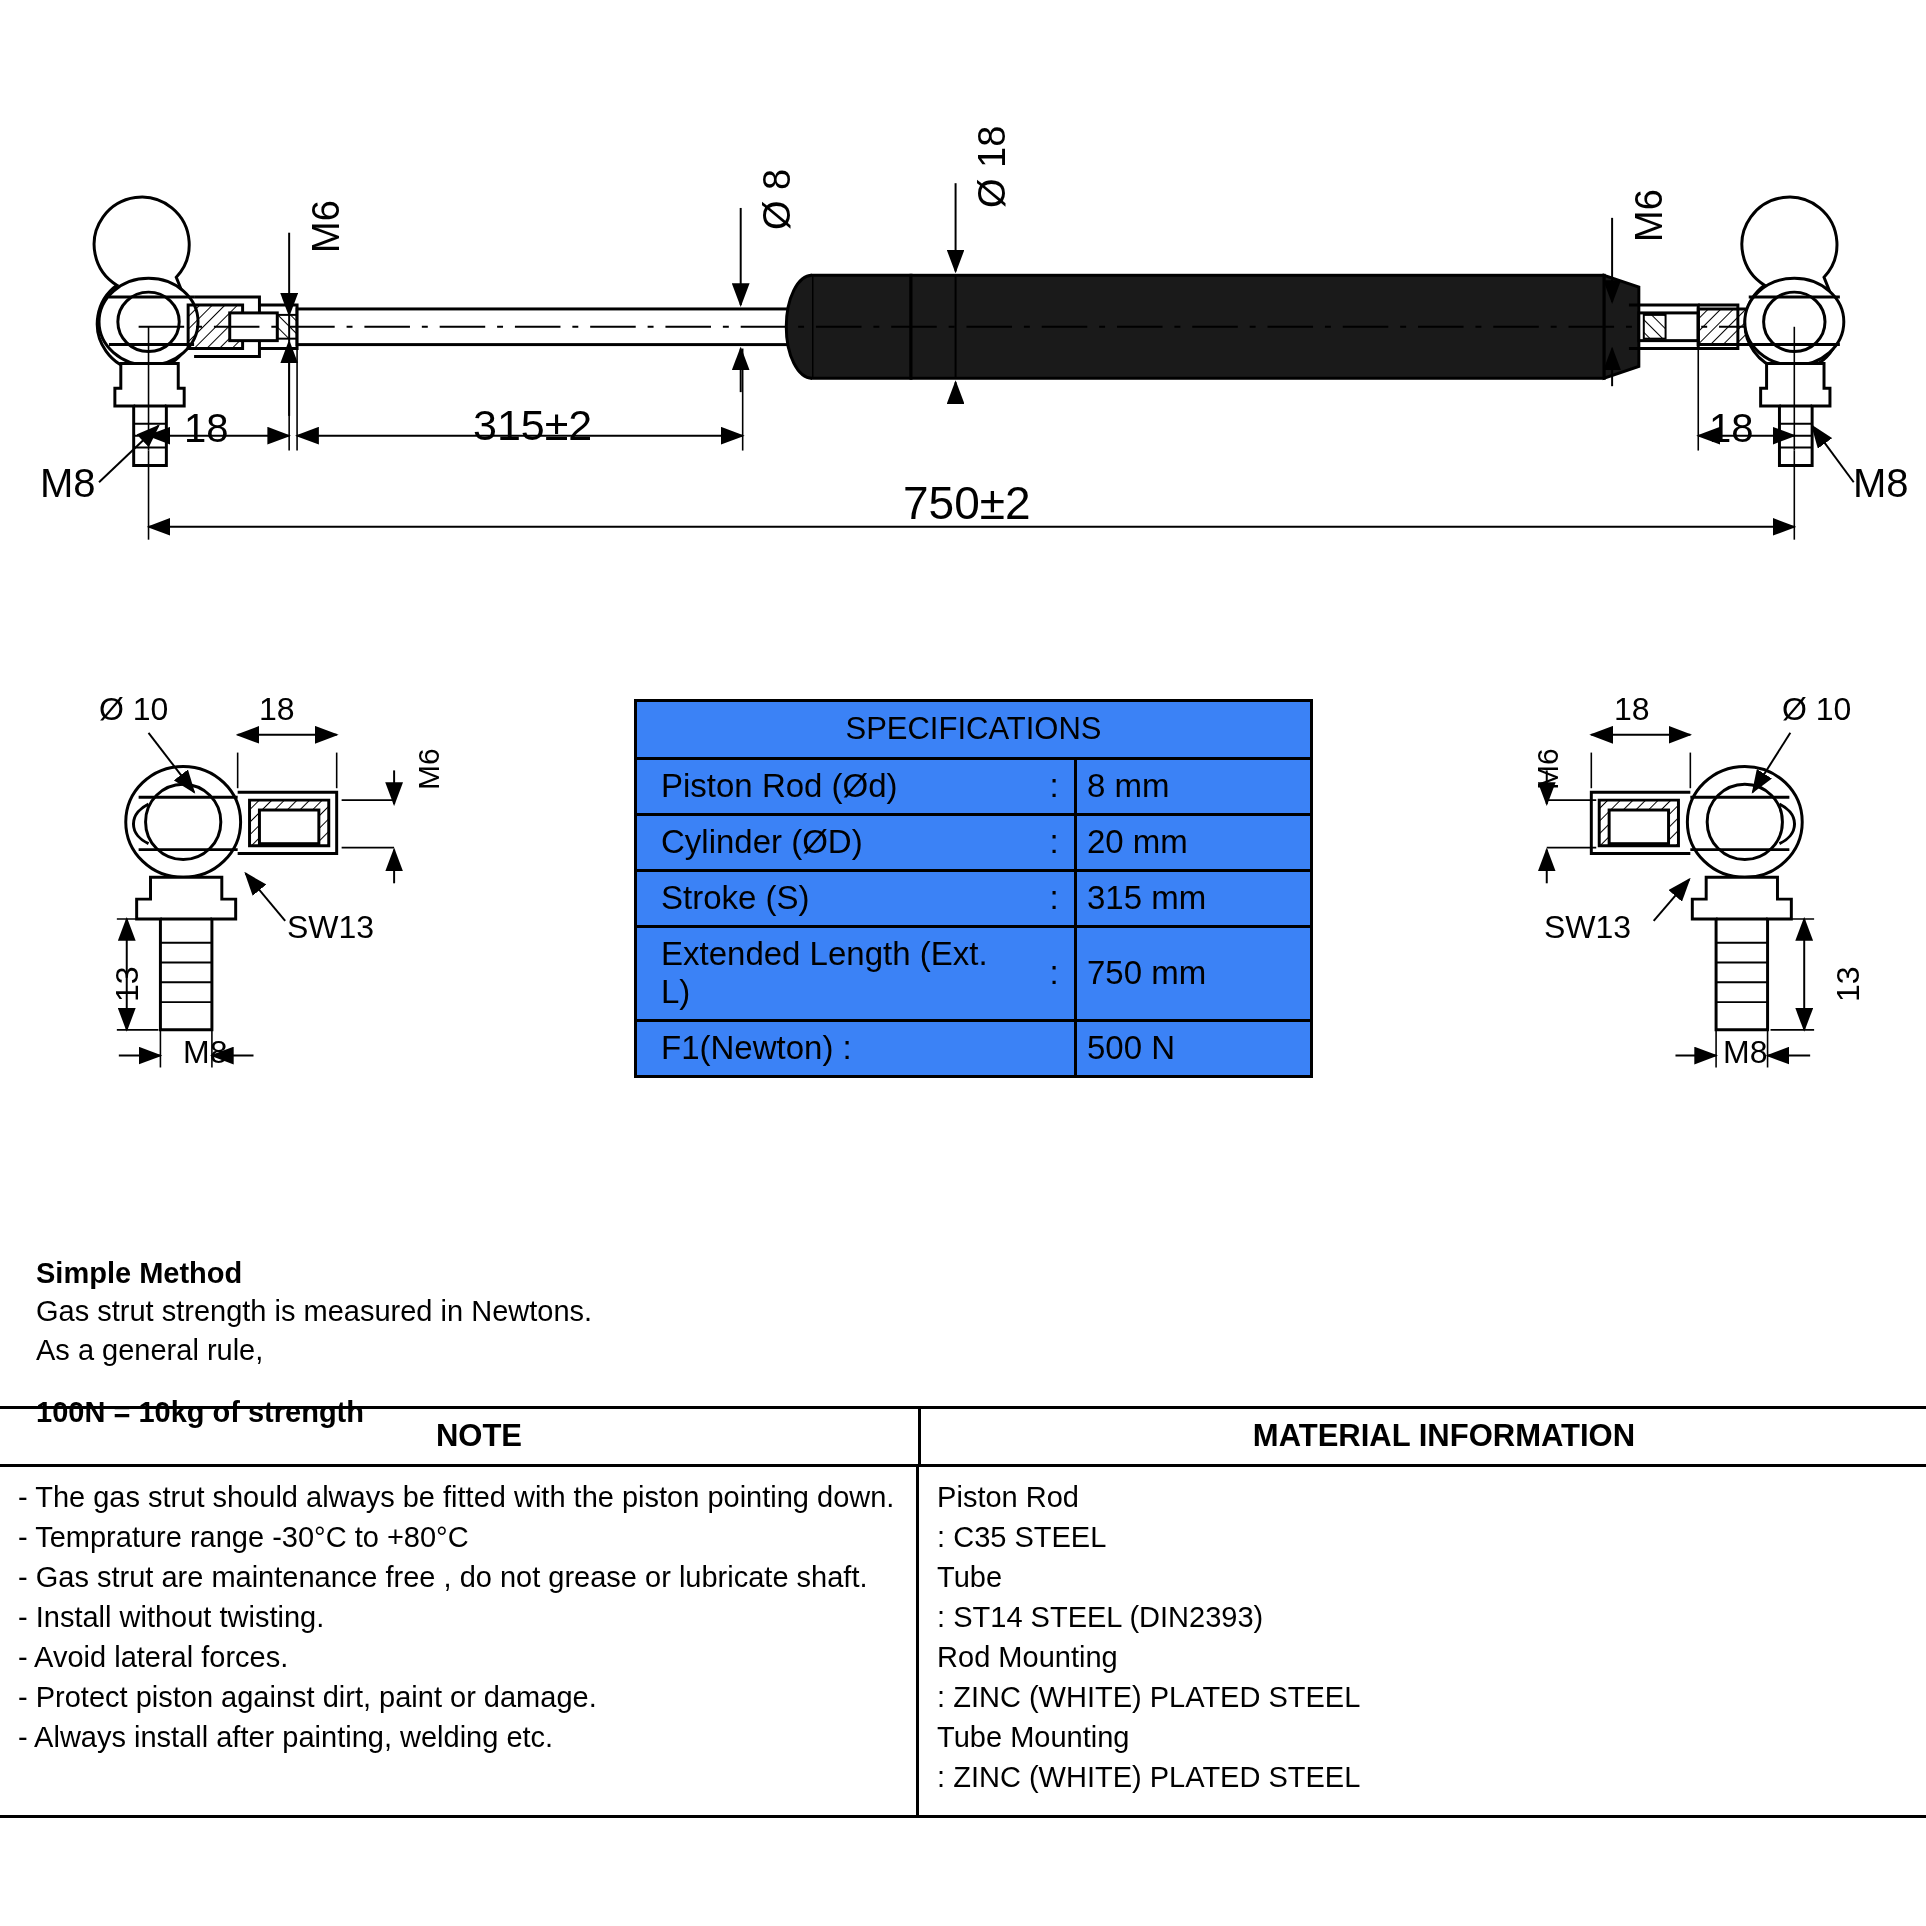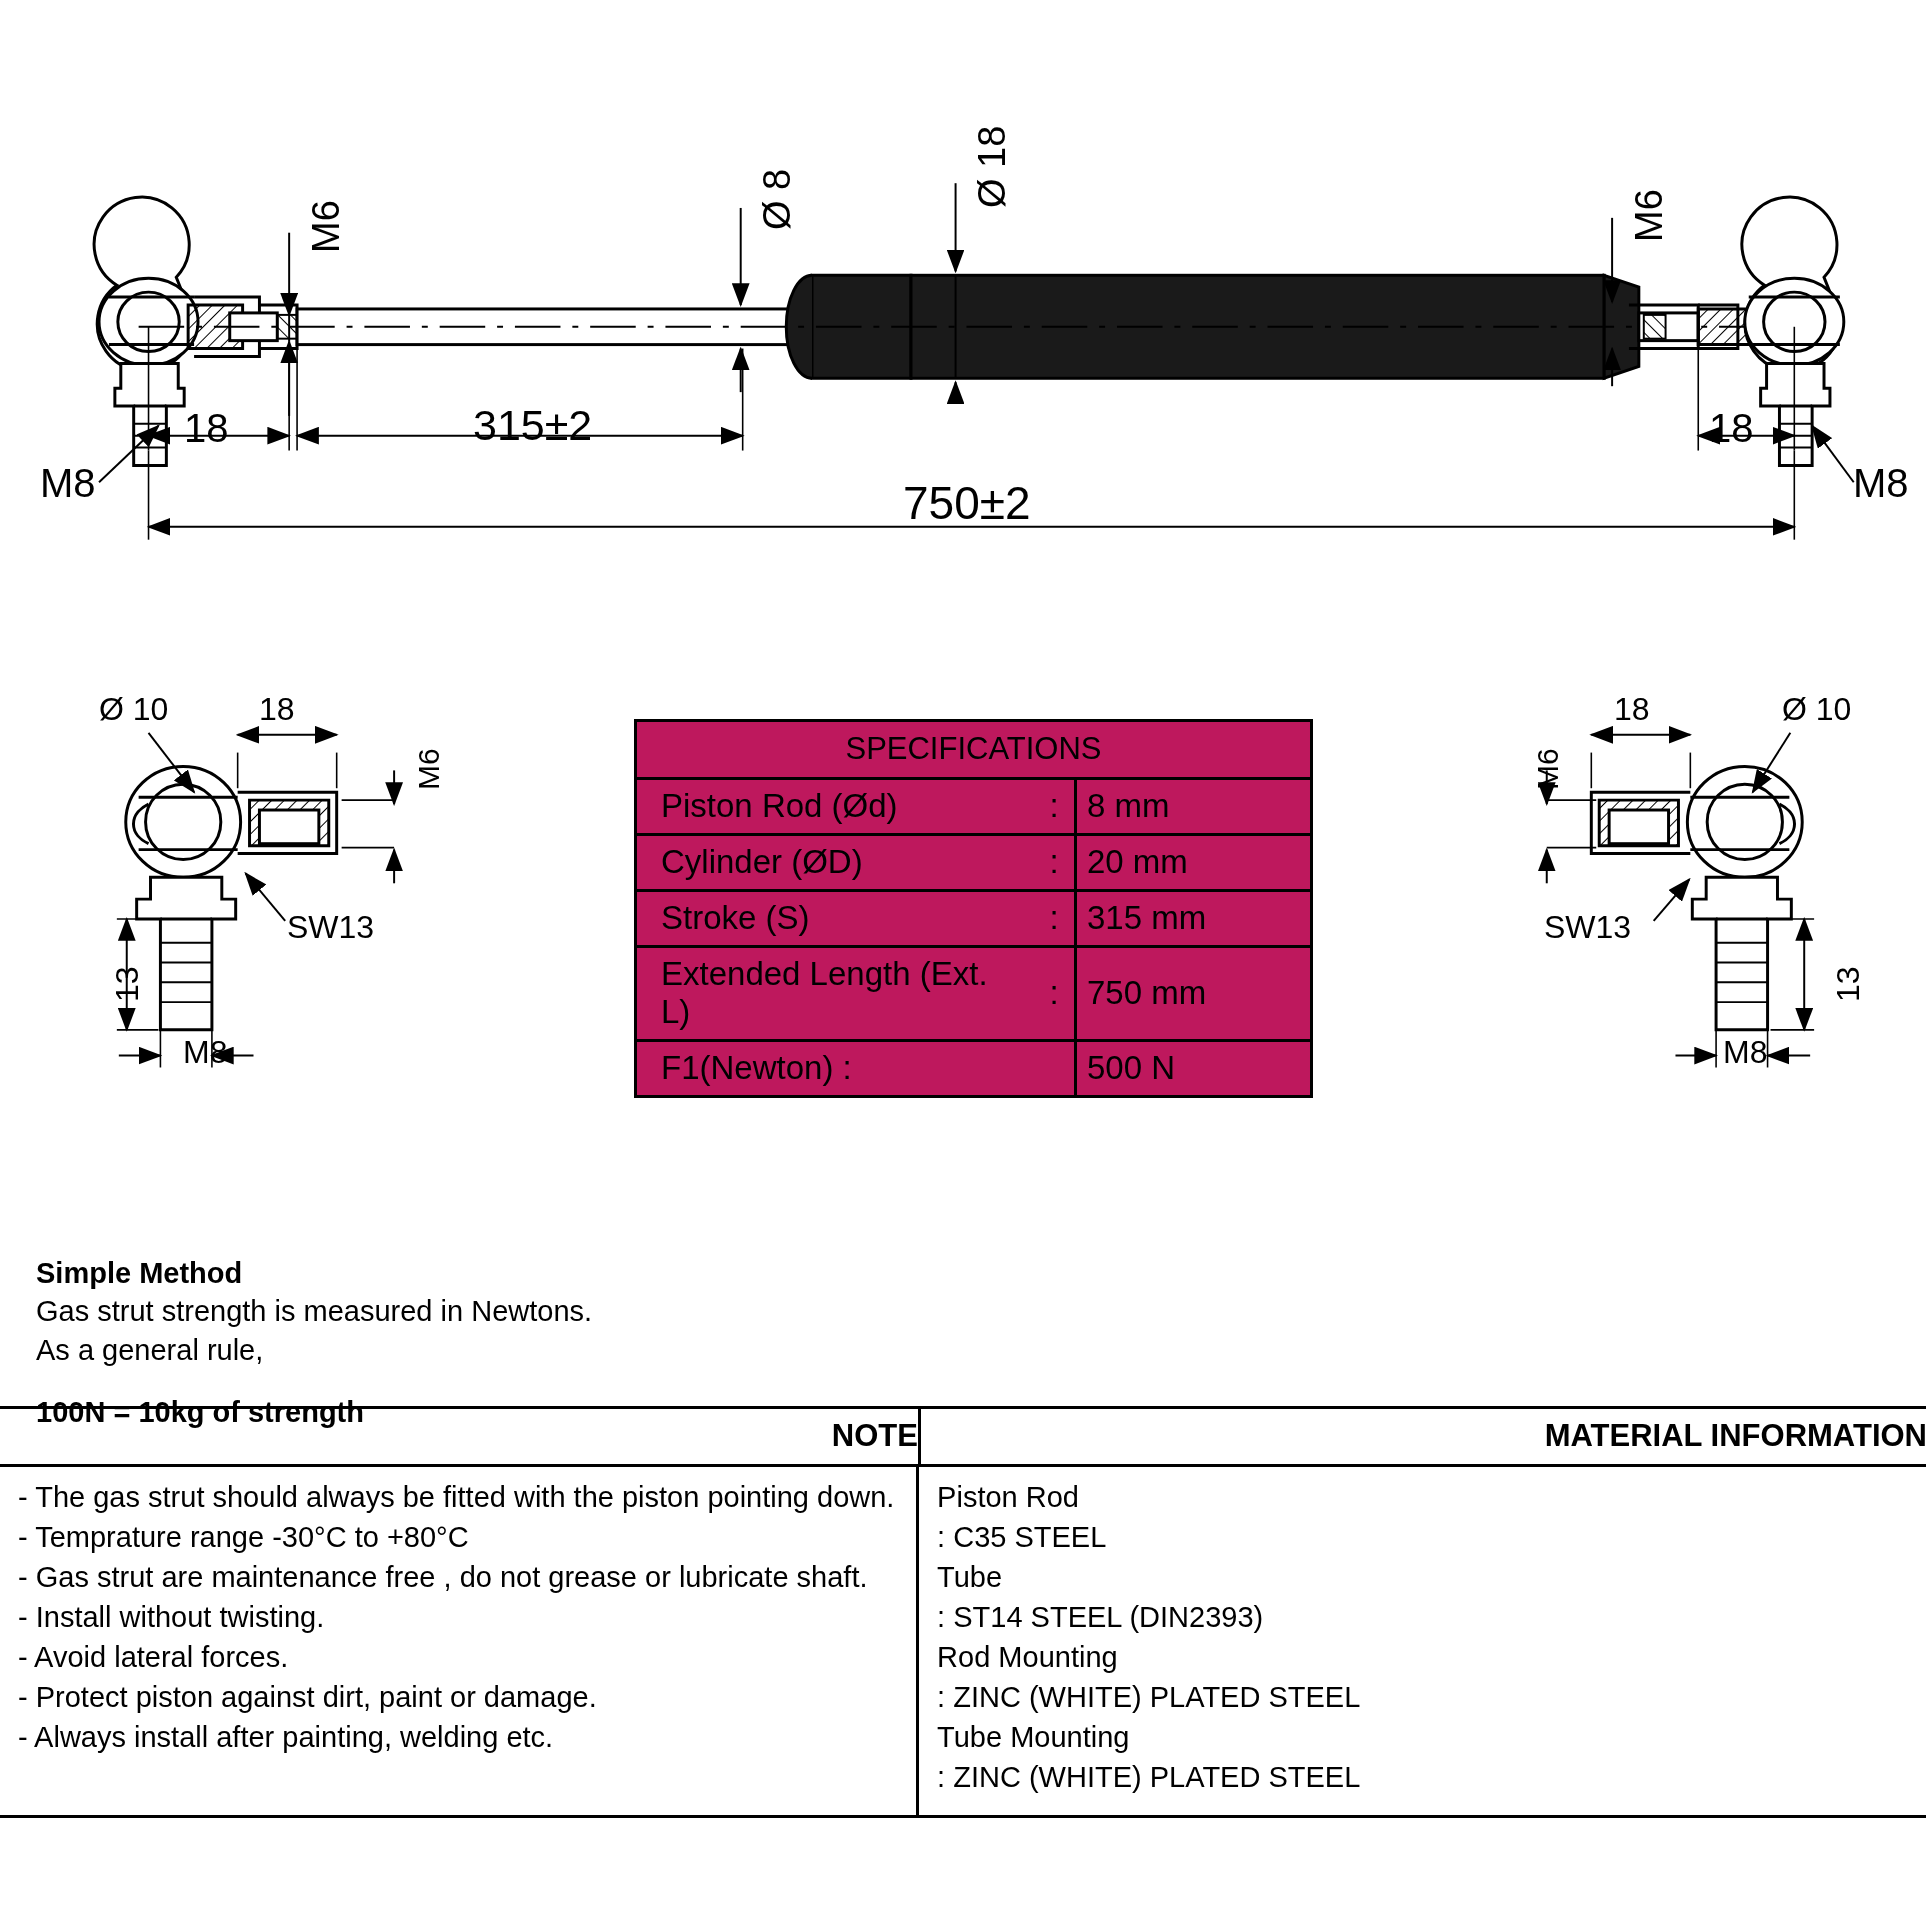--- a/index.html
+++ b/index.html
@@ -38,25 +38,25 @@
     left: 0; top: 0;
     width: 1927px;
     height: 1927px;
     pointer-events: none;
   }
 
   
   .spec-table {
     position: absolute;
     left: 634px;
-    top: 719px;
+    top: 699px;
     width: 673px;
     border: 3px solid #000;
     border-collapse: collapse;
-    background: #be185d;
+    background: #3b82f6;
   }
   .spec-table table {
     border-collapse: collapse;
     width: 100%;
   }
   .spec-title {
     text-align: center;
     font-size: 31px;
     padding: 9px 0 10px 0;
     border-bottom: 3px solid #000;
@@ -93,21 +93,21 @@
   .bt-head {
     display: flex;
     border-bottom: 3px solid #000;
   }
   .bt-body {
     display: flex;
   }
   .bt-col-l { width: 970px; box-sizing: border-box; border-right: 3px solid #000; }
   .bt-col-r { width: 1064px; box-sizing: border-box; }
   .bt-head-cell {
-    text-align: right;
+    text-align: center;
     font-size: 31px;
     font-weight: bold;
     padding: 9px 0 10px 0;
     margin-left: 40px;
   }
   .bt-body-cell {
     font-size: 29px;
     line-height: 1.38;
     padding: 10px 0 18px 18px;
     min-height: 259px;

